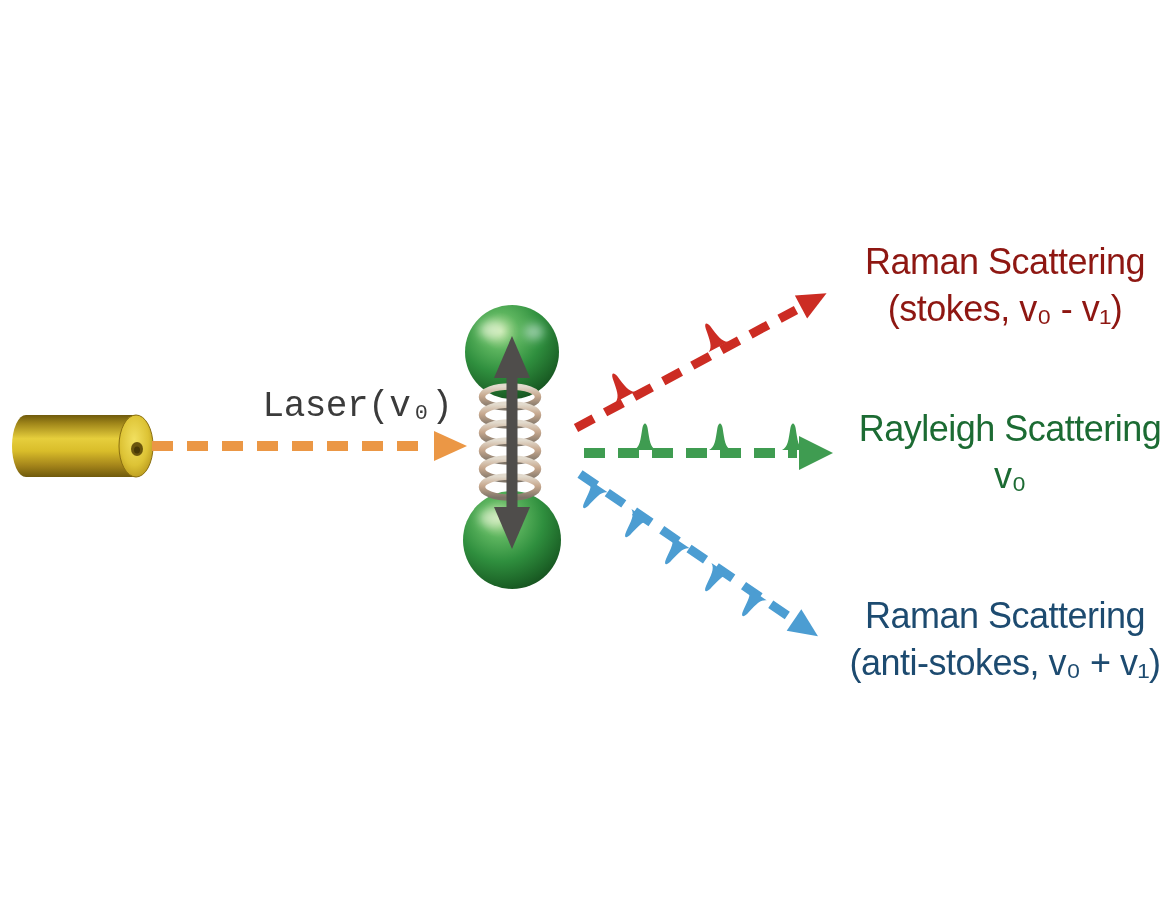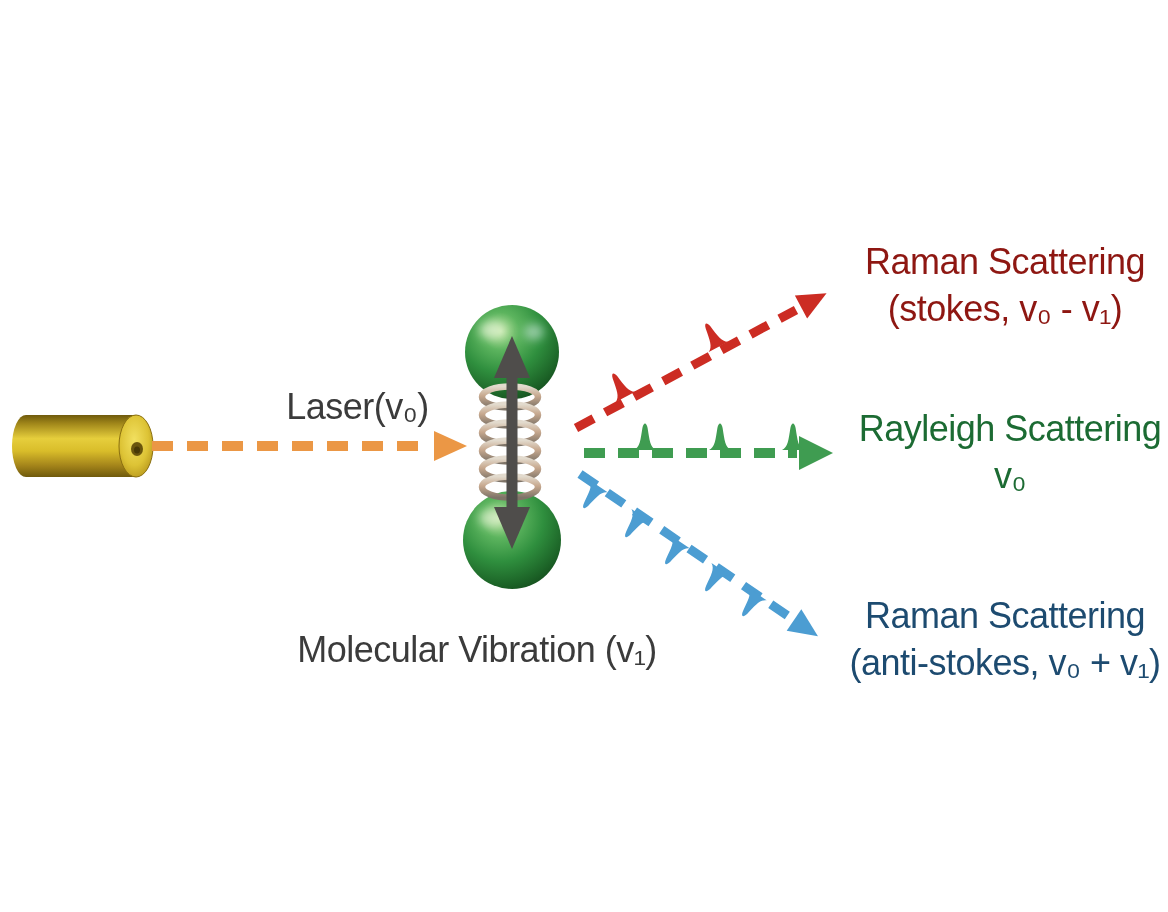--- a/index.html
+++ b/index.html
@@ -7,21 +7,21 @@
     position:relative;width:1168px;height:912px;overflow:hidden;
     background:var(--background,#fff);
     font-family:"Liberation Sans","DejaVu Sans",sans-serif;
   }
   #scene{position:absolute;left:0;top:0;}
   .lbl{
     position:absolute;text-align:center;line-height:47px;font-size:36px;
     letter-spacing:-0.5px;white-space:nowrap;
   }
   .lbl .l2{font-size:36px;}
-  #laser-label,#molecule-label{color:var(--label-text,#3b3b3b);}
+  #laser-label,#molecule-label{color:var(--label-text,#3b3b3b);font-family:Liberation Mono, monospace;}
   #stokes-label{color:var(--stokes-text,#8e1712);}
   #rayleigh-label{color:var(--rayleigh-text,#1c6b33);}
   #antistokes-label{color:var(--antistokes-text,#1d4b70);}
 </style>
 </head>
 <body>
 
 <div id="stage">
 
   <svg id="scene" width="1168" height="912" viewBox="0 0 1168 912">
@@ -137,21 +137,20 @@
           <use href="#peak" fill="currentColor"></use>
         </g>
       <g transform="translate(757,595) rotate(34.3) scale(1,-1)">
           <use href="#peak" fill="currentColor"></use>
         </g>
     </g>
   </svg>
 
   <div class="lbl" id="laser-label" style="left:250px;top:383px;width:215px;">Laser(v₀)</div>
 
-  <div class="lbl" id="molecule-label" style="left:262px;top:626px;width:430px;">Molecular Vibration (v₁)</div>
 
   <div class="lbl" id="stokes-label" style="left:838px;top:238px;width:334px;">
     <div class="l1">Raman Scattering</div>
     <div class="l2">(stokes, v₀ - v₁)</div>
   </div>
 
   <div class="lbl" id="rayleigh-label" style="left:845px;top:405px;width:330px;">
     <div class="l1">Rayleigh Scattering</div>
     <div class="l2">v₀</div>
   </div>

